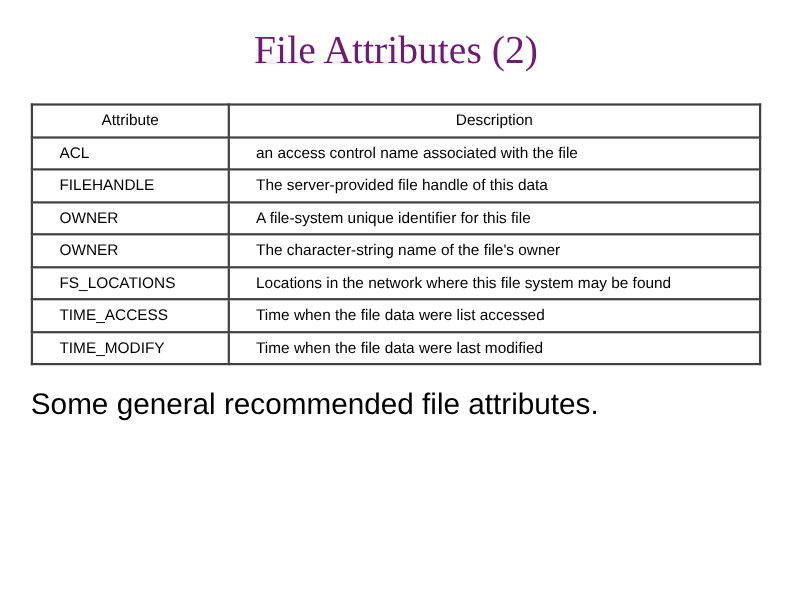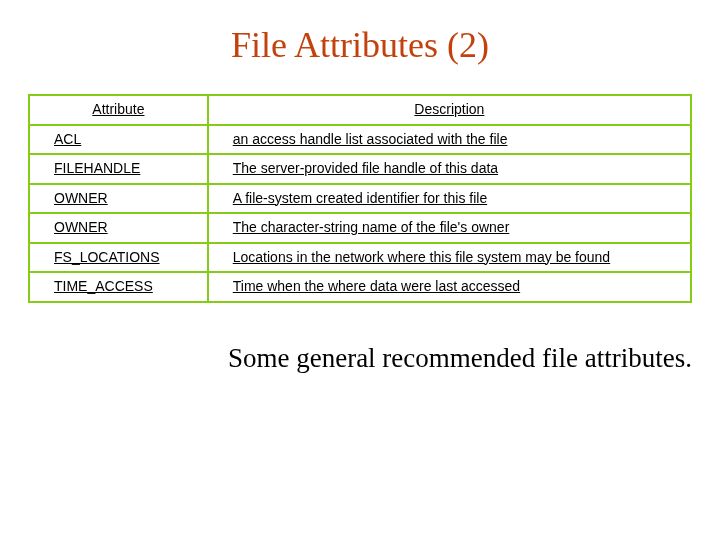--- a/index.html
+++ b/index.html
@@ -14,54 +14,53 @@
   .slide {
     width: 720px;
     height: 540px;
     position: relative;
     box-sizing: border-box;
     padding: 20px 28px 0 28px;
   }
   .title {
     text-align: center;
     font-size: 36px;
-    color: #c2410c;
+    color: #701a75;
     margin: 4px 0 28px 0;
     font-weight: normal;
   }
   table.attr {
     width: 100%;
     border-collapse: collapse;
     table-layout: fixed;
     font-family: Arial, Helvetica, sans-serif;
   }
   table.attr col.c1 { width: 27%; }
   table.attr col.c2 { width: 73%; }
   table.attr th, table.attr td {
-    border: 2px solid #84cc16;
+    border: 2px solid #404040;
     padding: 5px 8px;
     vertical-align: middle;
     font-size: 14px;
     line-height: 1.25;
-    text-decoration: underline;
   }
   table.attr th {
     text-align: center;
     font-weight: normal;
     background: #fff;
   }
   table.attr td {
     text-align: left;
     padding-left: 24px;
   }
   .caption {
-    text-align: right;
+    text-align: left;
     font-size: 27px;
-    margin-top: 40px;
-    font-family: Liberation Serif, serif;
+    margin-top: 20px;
+    font-family: Liberation Sans, sans-serif;
   }
 </style>
 </head>
 <body>
 
 <div class="slide">
 
   <h1 class="title">File Attributes (2)</h1>
 
   <table class="attr">
@@ -71,40 +70,44 @@
     </colgroup>
     <thead>
       <tr>
         <th>Attribute</th>
         <th>Description</th>
       </tr>
     </thead>
     <tbody>
       <tr>
         <td>ACL</td>
-        <td>an access handle list associated with the file</td>
+        <td>an access control name associated with the file</td>
       </tr>
       <tr>
         <td>FILEHANDLE</td>
         <td>The server-provided file handle of this data</td>
       </tr>
       <tr>
         <td>OWNER</td>
-        <td>A file-system created identifier for this file</td>
+        <td>A file-system unique identifier for this file</td>
       </tr>
       <tr>
         <td>OWNER</td>
         <td>The character-string name of the file's owner</td>
       </tr>
       <tr>
         <td>FS_LOCATIONS</td>
         <td>Locations in the network where this file system may be found</td>
       </tr>
       <tr>
         <td>TIME_ACCESS</td>
-        <td>Time when the where data were last accessed</td>
+        <td>Time when the file data were list accessed</td>
+      </tr>
+      <tr>
+        <td>TIME_MODIFY</td>
+        <td>Time when the file data were last modified</td>
       </tr>
     </tbody>
   </table>
 
   <div class="caption">Some general recommended file attributes.</div>
 
 </div>
 
 </body></html>

